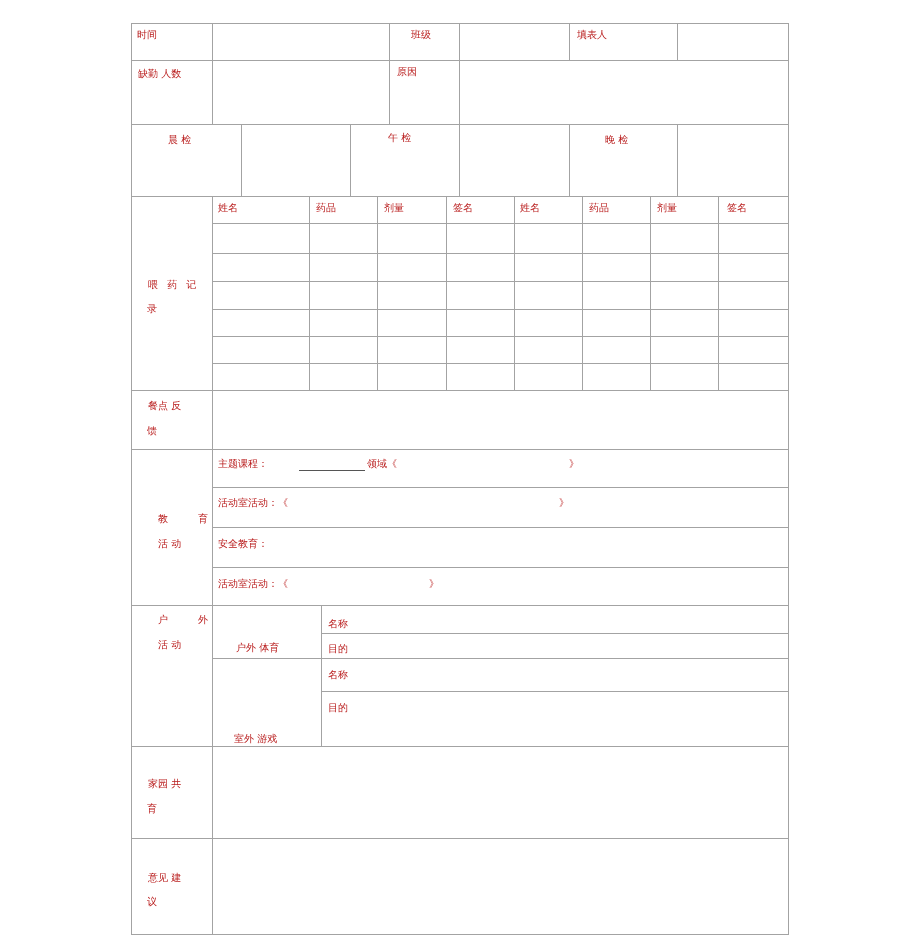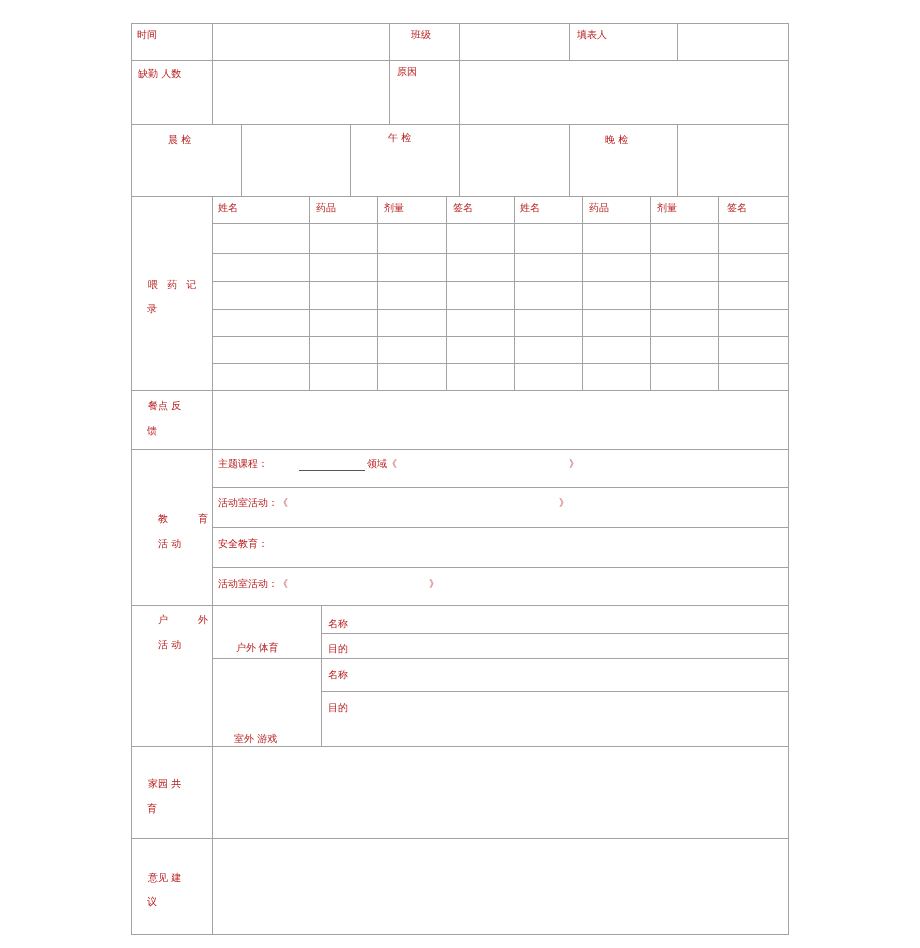--- a/index.html
+++ b/index.html
@@ -145,21 +145,21 @@
   <div class="ln h" style="left:131px; top:746px; width:658px;"></div>
   <div class="ln v" style="left:321px; top:605px; height:141px;"></div>
   <div class="ln h" style="left:321px; top:633px; width:468px;"></div>
   <div class="ln h" style="left:212px; top:658px; width:577px;"></div>
   <div class="ln h" style="left:321px; top:691px; width:468px;"></div>
 
   <span class="t" style="left:158px; top:612px;">户</span>
   <span class="t" style="left:198px; top:612px;">外</span>
   <span class="t" style="left:158px; top:637px;">活 动</span>
 
-  <span class="t" style="left:236px; top:640px;font-family:Liberation Serif, serif;">户外 体育</span>
+  <span class="t" style="left:236px; top:640px;">户外 体育</span>
   <span class="t" style="left:234px; top:731px;">室外 游戏</span>
 
   <div class="cell" style="left:322px; top:606px; width:466px; height:27px;">
     <span class="t" style="left:6px; top:10px;">名称</span>
   </div>
   <div class="cell" style="left:322px; top:634px; width:466px; height:24px;">
     <span class="t" style="left:6px; top:7px;">目的</span>
   </div>
   <div class="cell" style="left:322px; top:659px; width:466px; height:32px;">
     <span class="t" style="left:6px; top:8px;">名称</span>

